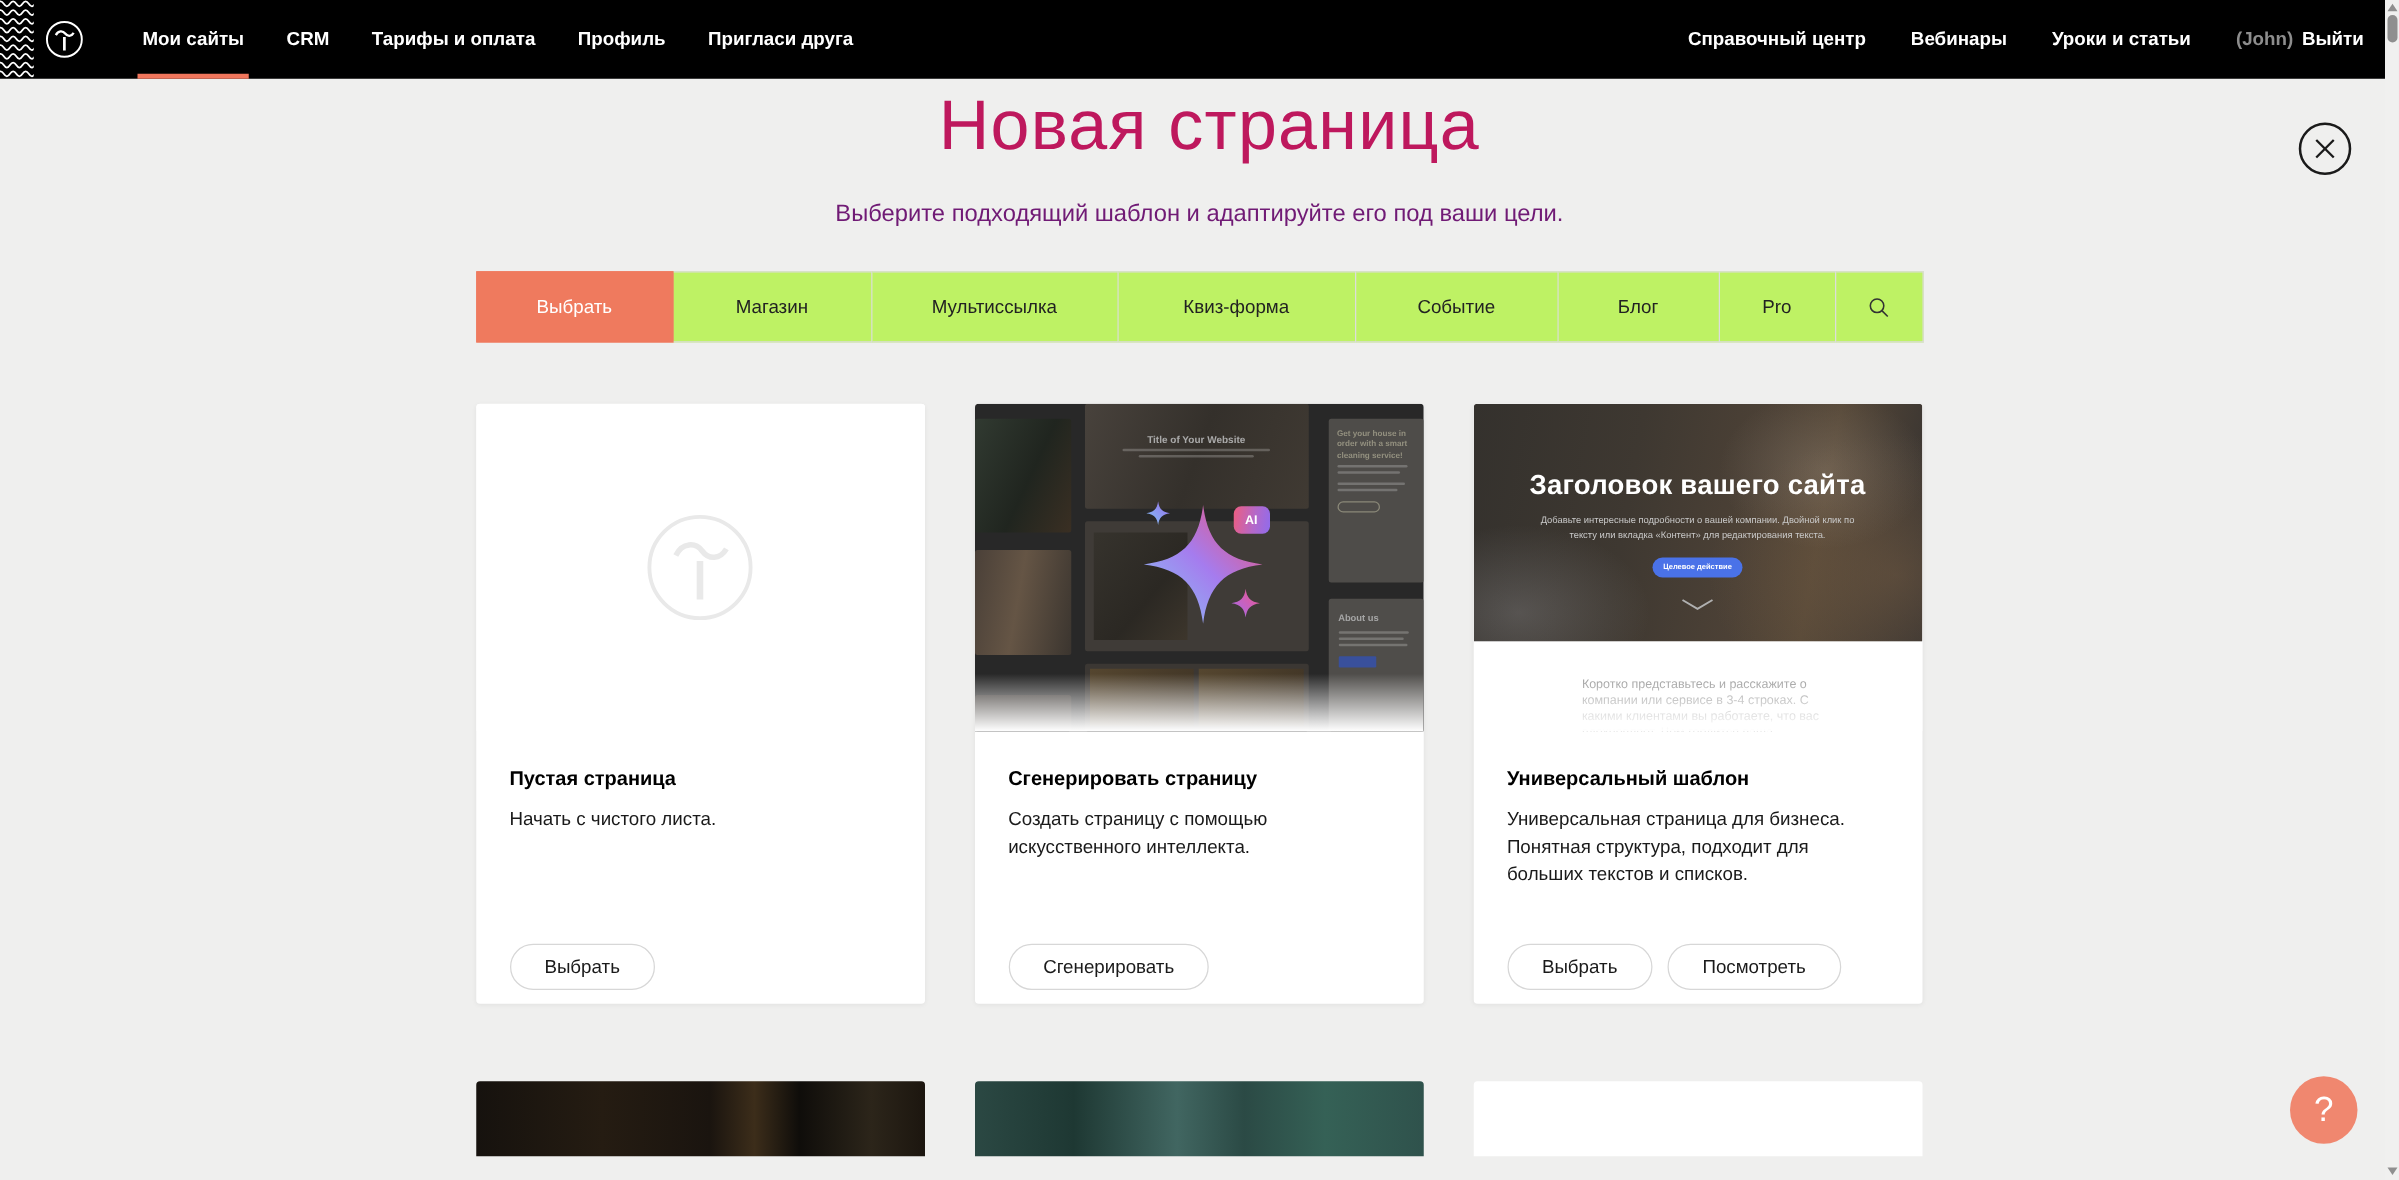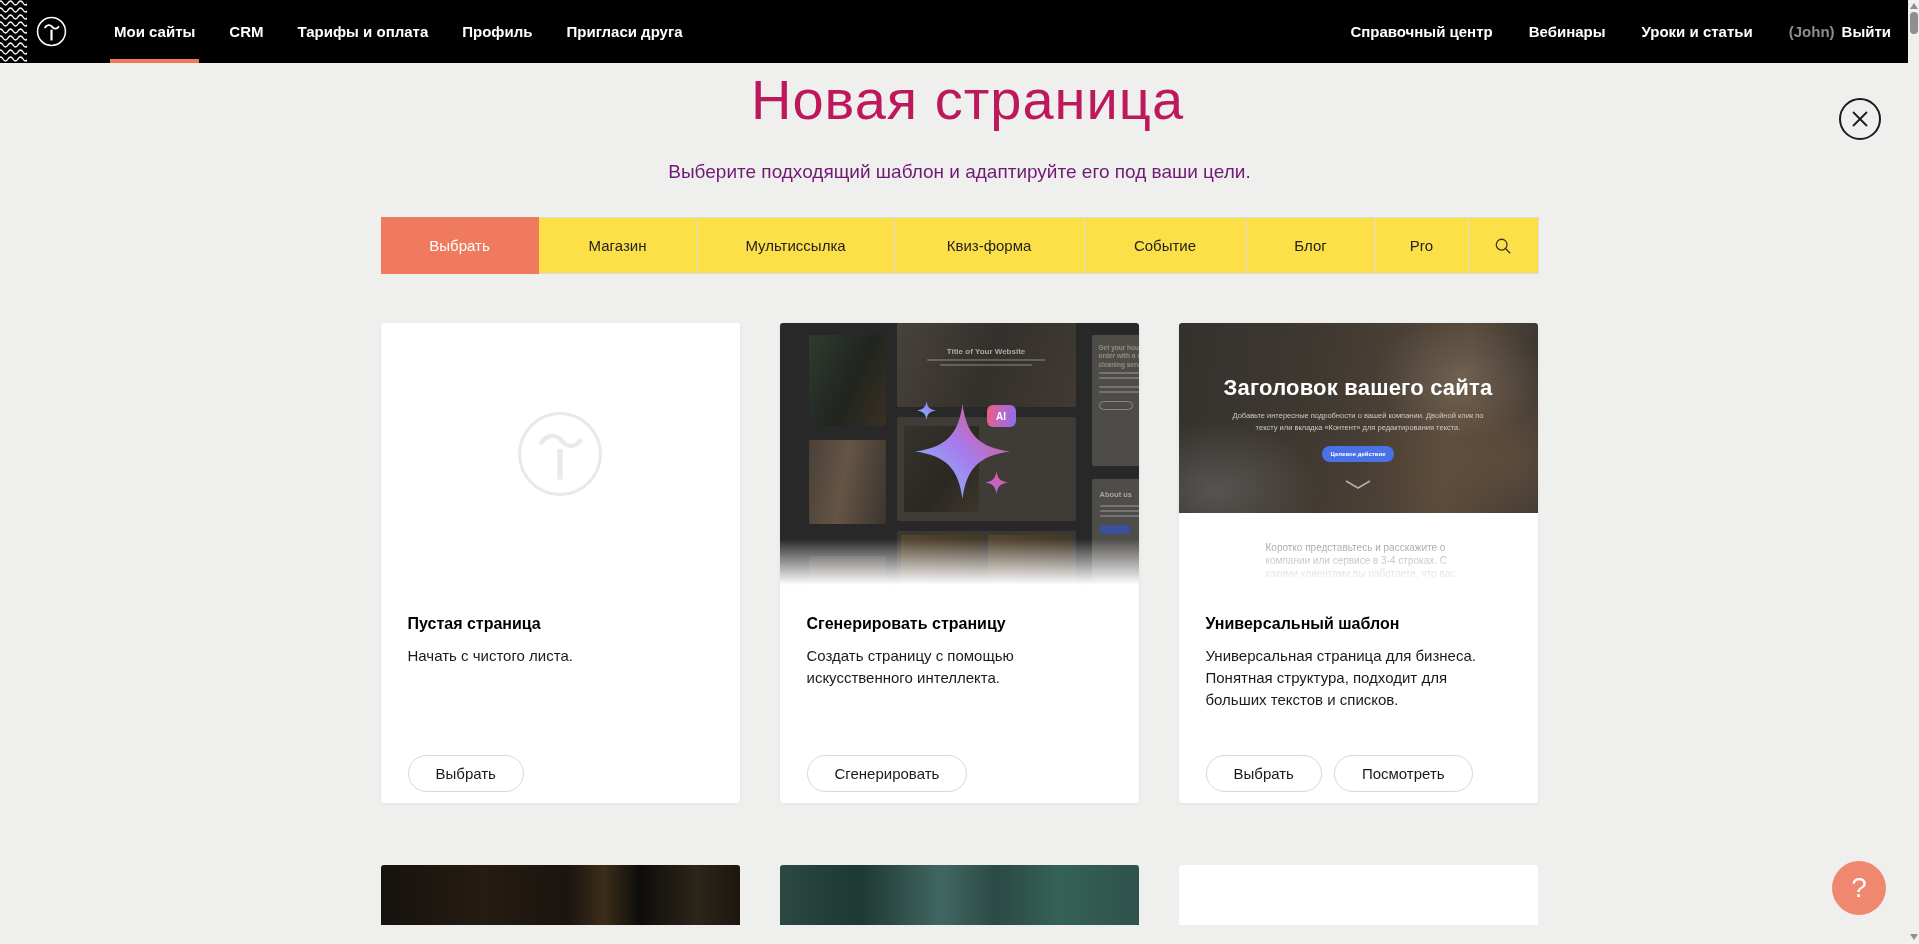--- a/index.html
+++ b/index.html
@@ -26,21 +26,21 @@
                 color:#be185d; letter-spacing:1px; line-height:1;padding-left:16px; }
   .page-subtitle { margin-top:34px; text-align:center; font-size:19px; font-weight:300;
                    color:#701a75; line-height:1; }
 
   .close-btn { position:absolute; left:1839px; top:98px; width:42px; height:42px;
                border-radius:50%; border:2px solid #1a1a1a; background:transparent;
                display:flex; align-items:center; justify-content:center; cursor:pointer; }
 
   
   .tabs { width:1158px; margin:36px auto 0; height:57px; display:flex; }
-  .tab { background:#fde047; border:1px solid #dcdcdc; border-left:none; color:#222;
+  .tab { background:#bef264; border:1px solid #dcdcdc; border-left:none; color:#222;
          font-size:15px; display:flex; align-items:center; justify-content:center;
          cursor:pointer; font-family:inherit; }
   .tab:first-child { border-left:1px solid #dcdcdc; }
   .tab.active { background:#ef7a5e; border-color:#ef7a5e; color:#fff; }
 
   
   .cards { width:1158px; margin:49px auto 0; display:flex; gap:40px; }
   .card { width:359px; height:480px; background:#fff; position:relative;
           box-shadow:0 1px 4px rgba(0,0,0,.06); border-radius:3px; overflow:hidden; }
   .preview { height:262px; position:relative; overflow:hidden; cursor:pointer; }
@@ -49,21 +49,21 @@
   .card-desc { margin-top:12px; font-size:15px; color:#1a1a1a; line-height:1.45; }
   .card-actions { position:absolute; left:27px; bottom:11px; display:flex; gap:12px; }
   .pill-btn { height:37px; padding:0 27px; border:1.5px solid #d7d7d7; border-radius:20px;
               background:#fff; font-size:15px; color:#1a1a1a; cursor:pointer; font-family:inherit; }
 
   
   .preview-blank { background:#fff; display:flex; align-items:center; justify-content:center; }
 
   
   .preview-ai { background:#282828; }
-  .tile { position:absolute; border-radius:2px; overflow:hidden;margin-left:29px; }
+  .tile { position:absolute; border-radius:2px; overflow:hidden; }
   .bar { background:rgba(255,255,255,.22); height:2px; border-radius:1px; margin:3px auto 0; }
   .bar.left { margin:3px 0 0; }
   .t-l1 { left:0; top:12px; width:77px; height:91px;
           background:linear-gradient(115deg,#313a31 0%,#20251f 55%,#3a2f23 100%); }
   .t-l2 { left:0; top:117px; width:77px; height:84px;
           background:linear-gradient(100deg,#4a4038 0%,#655545 45%,#3b352f 100%); }
   .t-l3 { left:0; top:233px; width:77px; height:29px; background:#3a3531; }
   .t-c1 { left:88px; top:0; width:179px; height:84px; text-align:center;
           background:linear-gradient(110deg,#48423c 0%,#34302b 50%,#403a33 100%); }
   .t-c1 .site-title { margin-top:24px; font-size:8px; font-weight:bold; color:#a9a9a9; }

